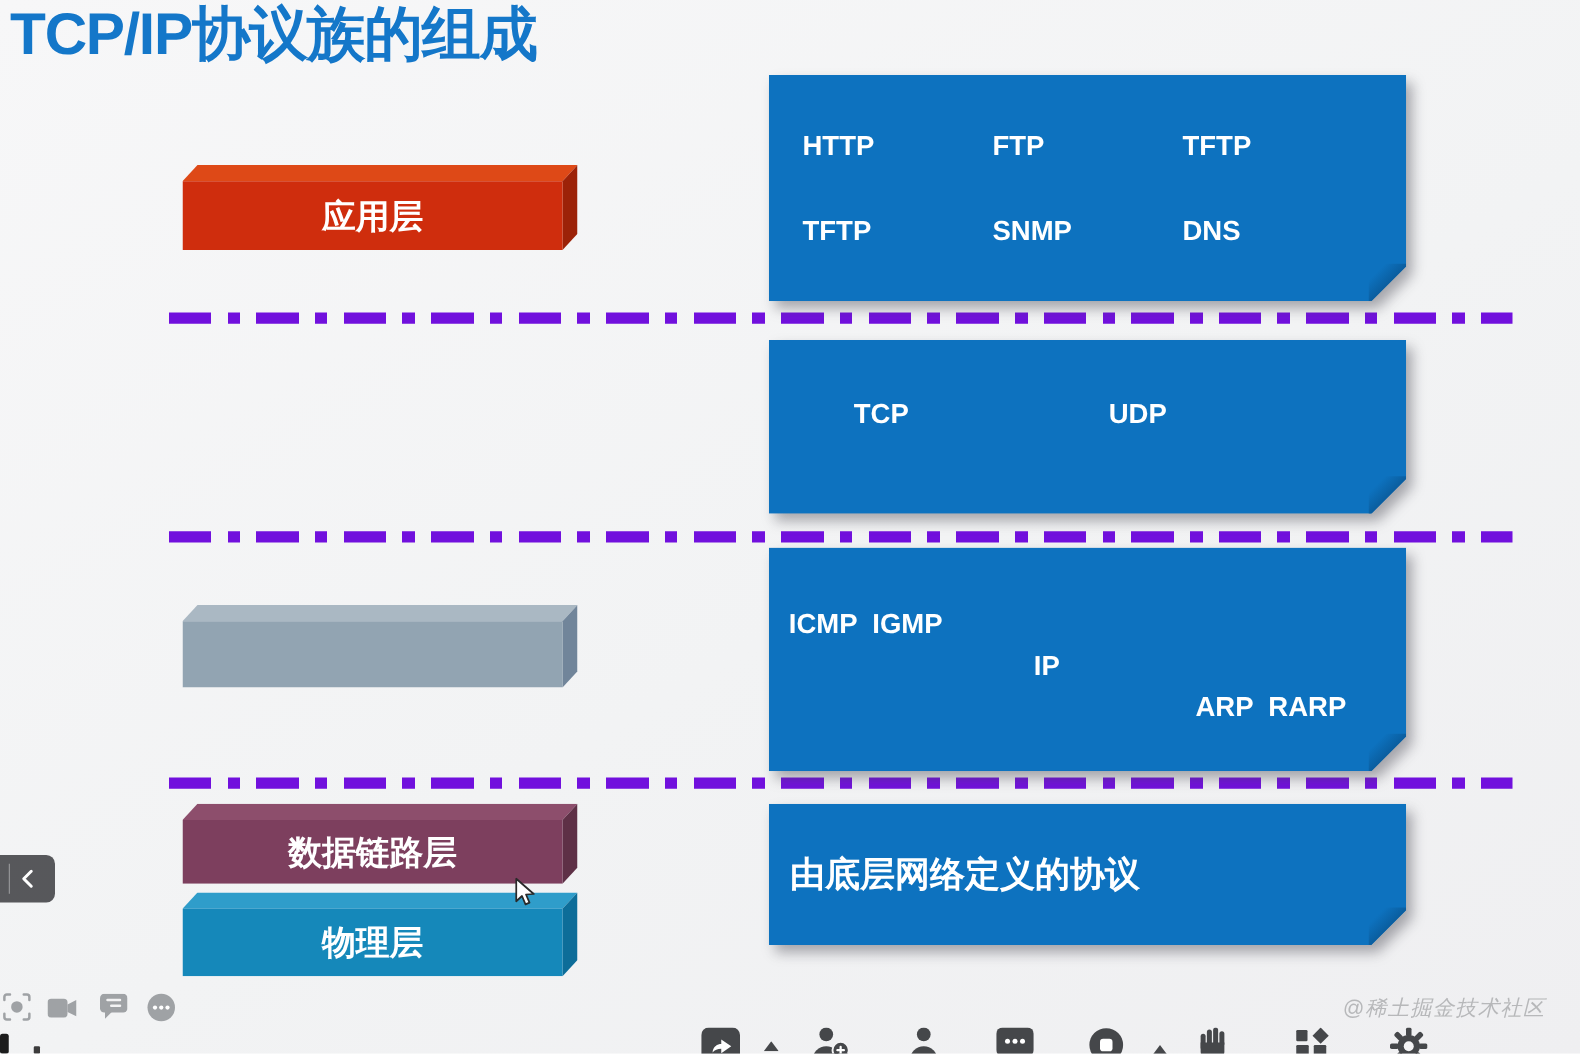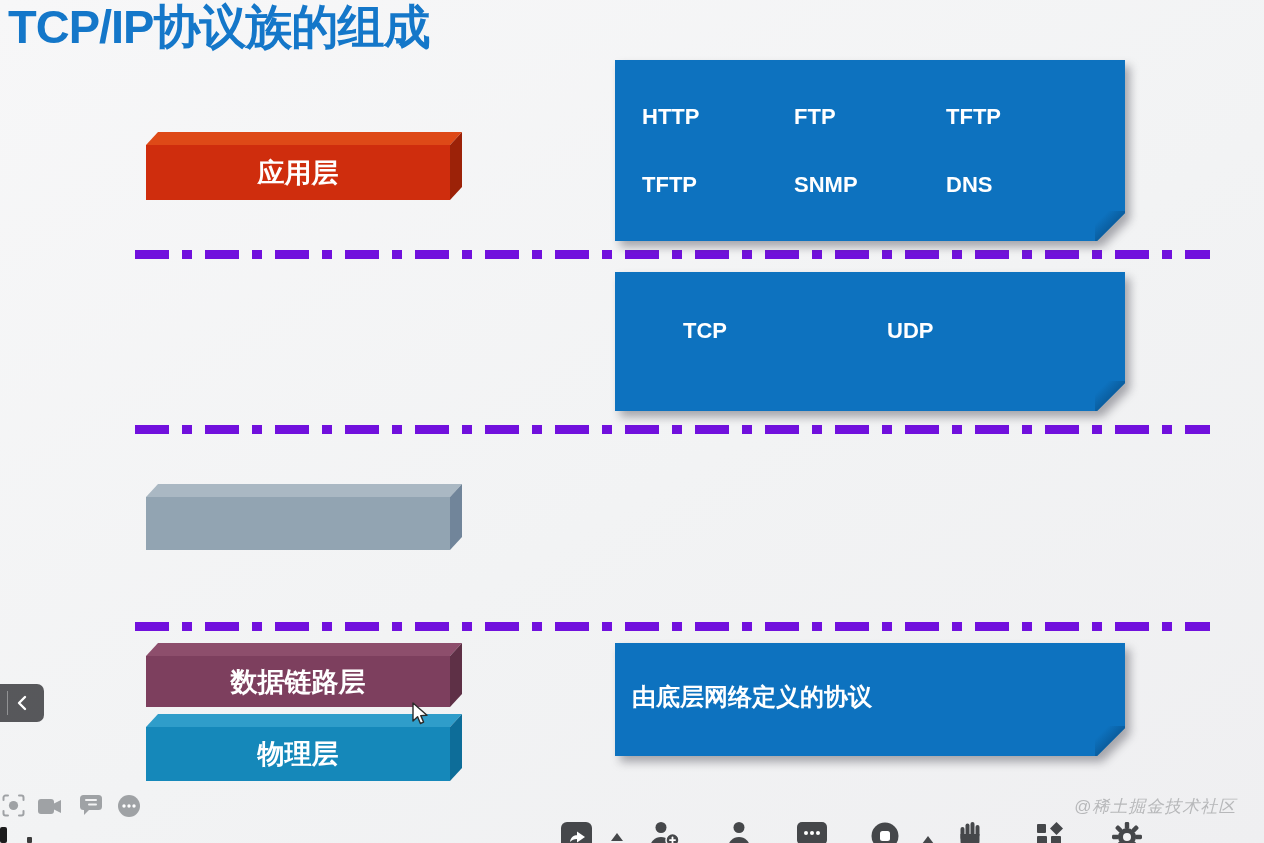--- a/index.html
+++ b/index.html
@@ -128,24 +128,32 @@
   <div class="pwrap" style="top:272px;height:139px">
     <div class="pbox">
       <div class="prow" style="top:46px;padding:0 34px 0 68px">
         <span class="c l">TCP</span>
         <span class="c r">UDP</span>
       </div>
       <div class="fold"></div>
     </div>
   </div>
 
+  <div class="pwrap" style="top:438px;height:179px">
+    <div class="pbox">
+      <div class="ptext" style="left:16px;top:48px">ICMP  IGMP</div>
+      <div class="ptext" style="left:212px;top:82px">IP</div>
+      <div class="ptext" style="right:48px;top:115px">ARP  RARP</div>
+      <div class="fold"></div>
+    </div>
+  </div>
 
   <div class="pwrap" style="top:643px;height:113px">
     <div class="pbox">
-      <div class="ptext" style="left:17px;top:38px;font-size:24px">由底层网络定义的协议</div>
+      <div class="ptext" style="left:17px;top:38px;font-size:28px">由底层网络定义的协议</div>
       <div class="fold"></div>
     </div>
   </div>
 
   <div class="backbtn">
     <span class="divline"></span>
     <svg width="12" height="16" viewBox="0 0 12 16">
       <polyline points="9,2 3,8 9,14" fill="none" stroke="#ffffff" stroke-width="2.4" stroke-linecap="round" stroke-linejoin="round"></polyline>
     </svg>
   </div>

